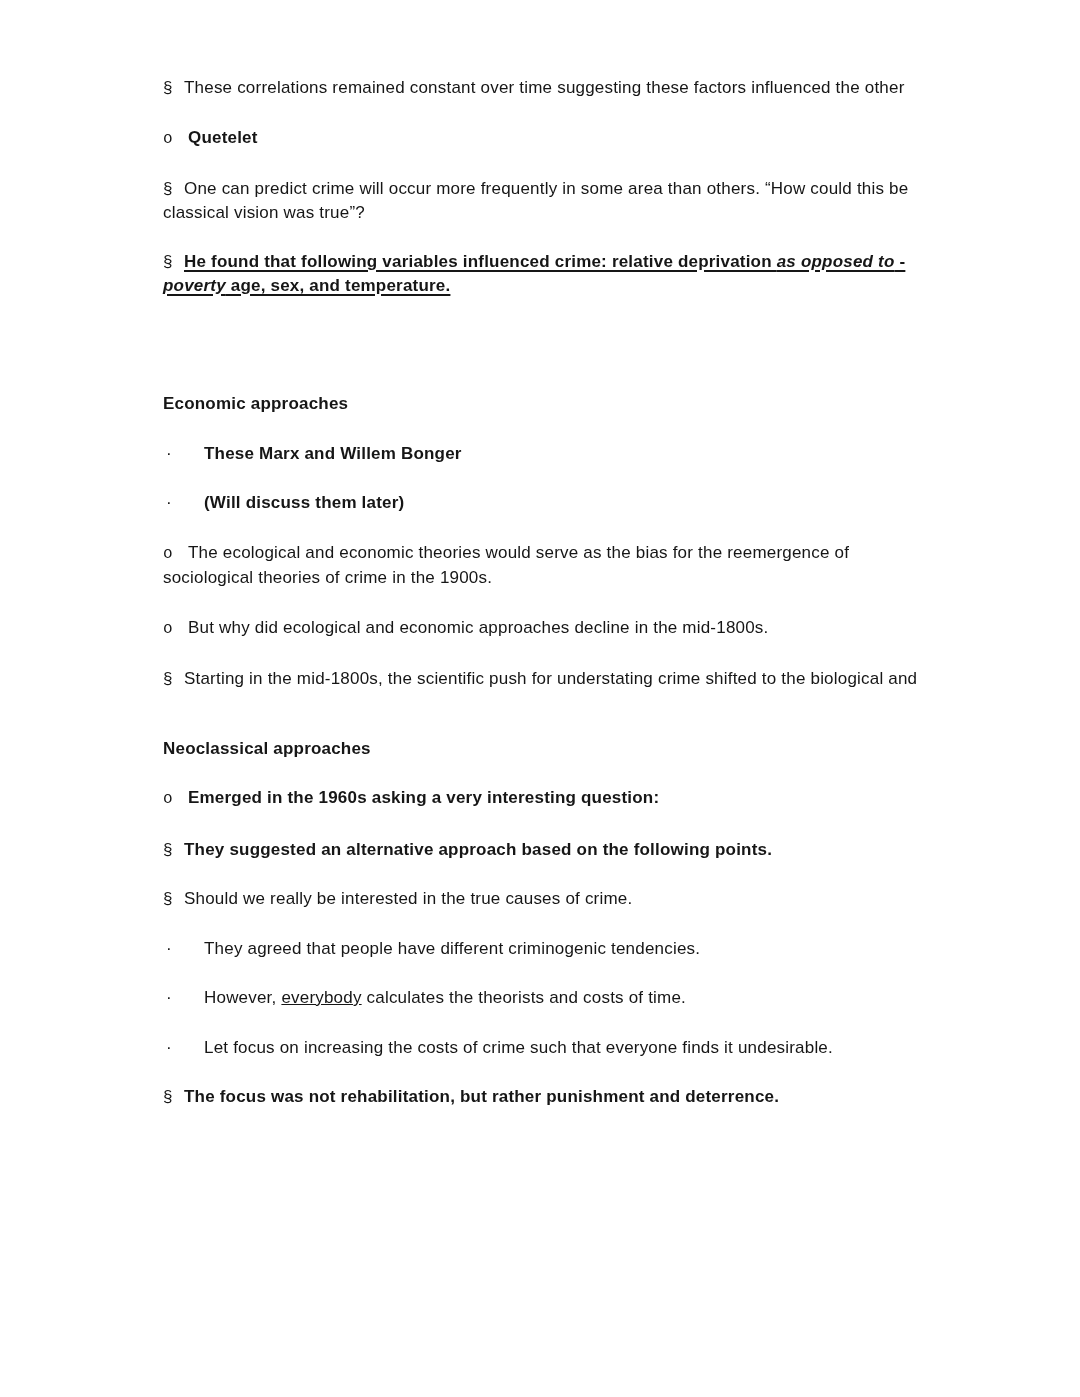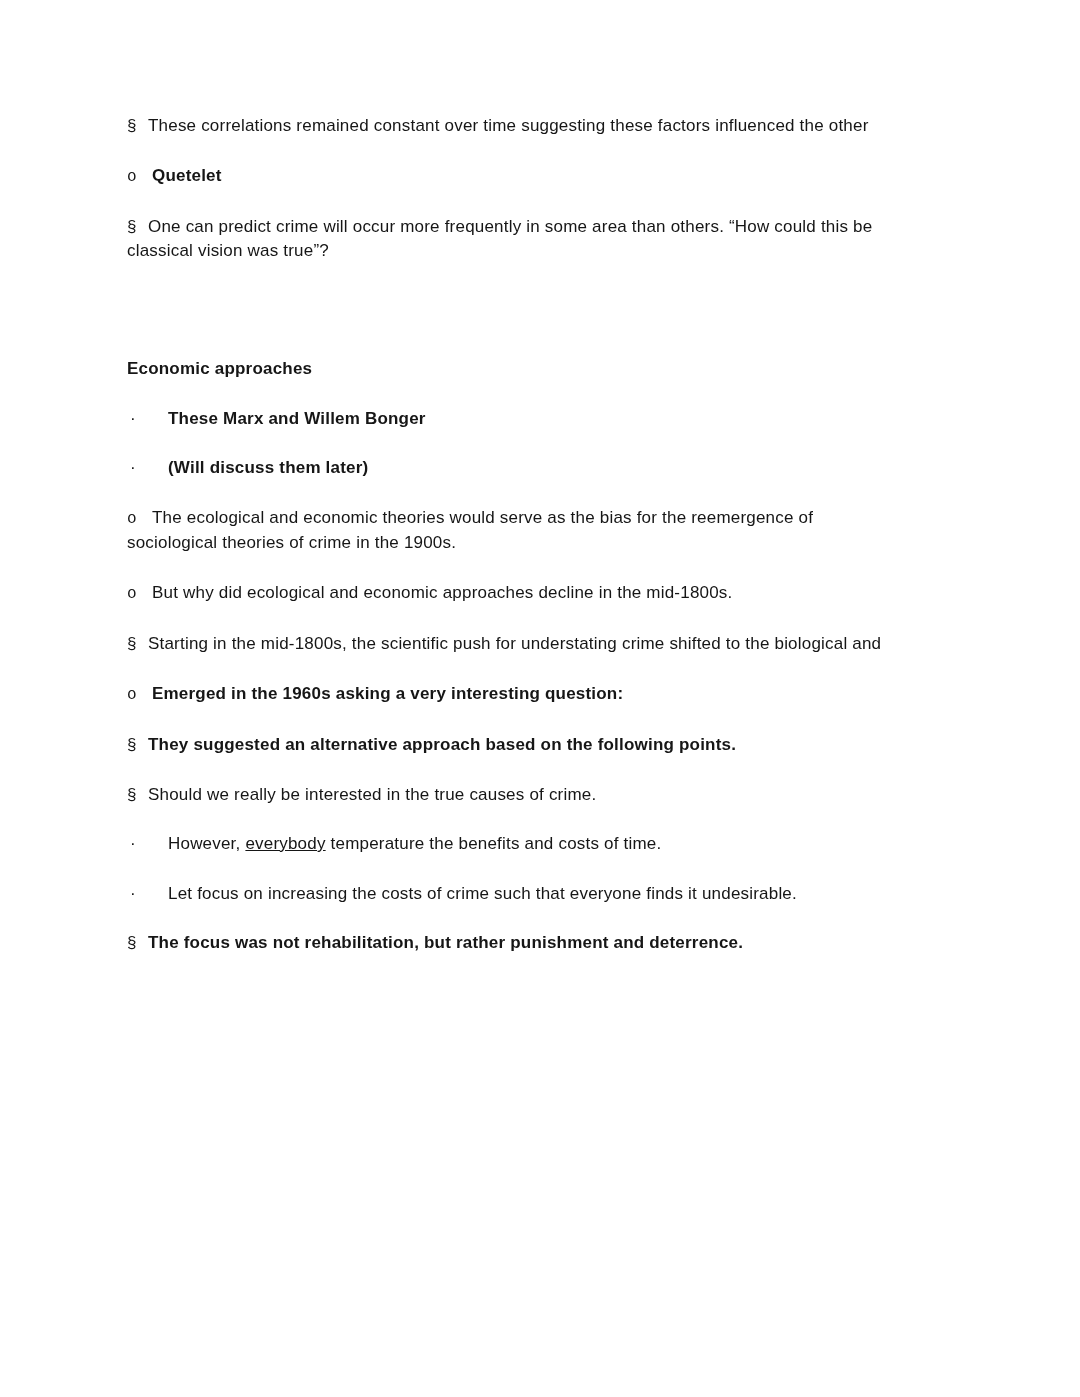--- a/index.html
+++ b/index.html
@@ -3,25 +3,26 @@
 <meta charset="utf-8">
 <style>
   html, body {
     margin: 0;
     padding: 0;
   }
   .page {
     width: 916px;
     min-height: 1397px;
     box-sizing: border-box;
-    padding: 114px 108px 0 127px;
+    padding: 76px 108px 0 127px;
     font-family: "Liberation Sans", sans-serif;
     font-size: 17px;
     line-height: 23.5px;
     letter-spacing: 0.2px;
+    margin-left: 36px;
   }
   .content {
     width: 845px;
   }
   p.para {
     margin: 0 0 26px 0;
   }
   p.para.gap-large { margin-top: 95px; }
   p.para.gap-medium { margin-top: 46px; }
   .marker {
@@ -47,26 +48,29 @@
   .b.u { text-decoration-thickness: 2px; text-underline-offset: 3px; }
 </style>
 </head>
 <body style="background: rgb(255, 255, 255);">
 
 <main class="page" style="background: rgb(255, 255, 255); color: rgb(22, 22, 22);">
   <section class="content" id="doc-content">
       <p class="para"><span class="marker m-section">§</span><span class="segments"><span>These correlations remained constant over time suggesting these factors influenced the other</span><br></span></p>
       <p class="para"><span class="marker m-o">o</span><span class="segments"><span class="b">Quetelet</span></span></p>
       <p class="para"><span class="marker m-section">§</span><span class="segments"><span>One can predict crime will occur more frequently in some area than others. “How could this be</span><br><span>classical vision was true”?</span></span></p>
+      <p class="para"><span class="marker m-section">§</span><span class="segments"><span class="b u">He found that following variables influenced crime: relative deprivation </span><span class="b i u">as opposed to</span><span class="b u"> -</span><br><span class="b i u">poverty</span><span class="b u"> age, sex, and temperature.</span></span></p>
       <p class="para gap-large"><span class="segments"><span class="b">Economic approaches</span></span></p>
       <p class="para"><span class="marker m-dot">·</span><span class="segments"><span class="b">These Marx and Willem Bonger</span></span></p>
       <p class="para"><span class="marker m-dot">·</span><span class="segments"><span class="b">(Will discuss them later)</span></span></p>
       <p class="para"><span class="marker m-o">o</span><span class="segments"><span>The ecological and economic theories would serve as the bias for the reemergence of</span><br><span>sociological theories of crime in the 1900s.</span></span></p>
       <p class="para"><span class="marker m-o">o</span><span class="segments"><span>But why did ecological and economic approaches decline in the mid-1800s.</span></span></p>
       <p class="para"><span class="marker m-section">§</span><span class="segments"><span>Starting in the mid-1800s, the scientific push for understating crime shifted to the biological and</span><br></span></p>
+      <p class="para gap-medium"><span class="segments"><span class="b">Neoclassical approaches</span></span></p>
       <p class="para"><span class="marker m-o">o</span><span class="segments"><span class="b">Emerged in the 1960s asking a very interesting question:</span></span></p>
       <p class="para"><span class="marker m-section">§</span><span class="segments"><span class="b">They suggested an alternative approach based on the following points.</span></span></p>
       <p class="para"><span class="marker m-section">§</span><span class="segments"><span>Should we really be interested in the true causes of crime.</span></span></p>
-      <p class="para"><span class="marker m-dot">·</span><span class="segments"><span>However, </span><span class="u">everybody</span><span> temperature the benefits and costs of time.</span></span></p>
+      <p class="para"><span class="marker m-dot">·</span><span class="segments"><span>They agreed that people have different criminogenic tendencies.</span></span></p>
+      <p class="para"><span class="marker m-dot">·</span><span class="segments"><span>However, </span><span class="u">everybody</span><span> calculates the theorists and costs of time.</span></span></p>
       <p class="para"><span class="marker m-dot">·</span><span class="segments"><span>Let focus on increasing the costs of crime such that everyone finds it undesirable.</span></span></p>
       <p class="para"><span class="marker m-section">§</span><span class="segments"><span class="b">The focus was not rehabilitation, but rather punishment and deterrence.</span></span></p>
     </section>
 </main>
 
 </body></html>

